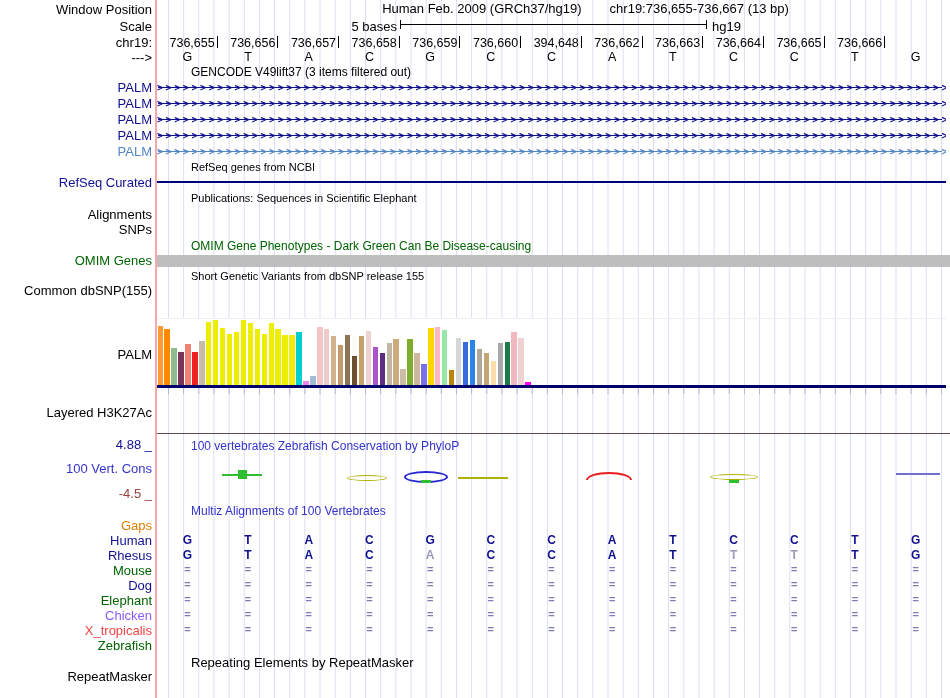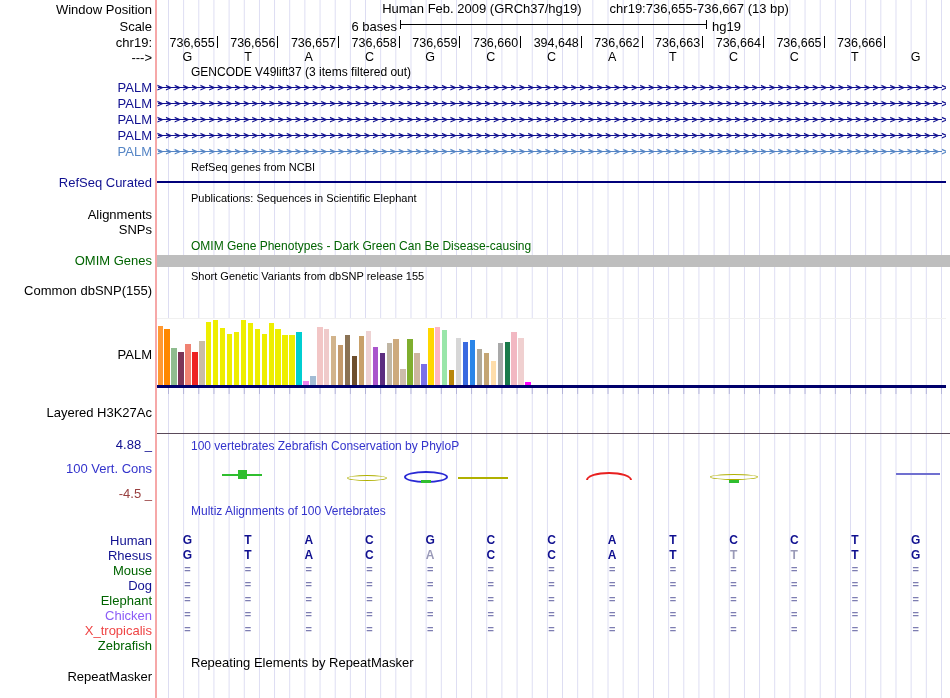--- a/index.html
+++ b/index.html
@@ -80,21 +80,21 @@
 <div id="browser">
   <div class="abs" id="gridlines"></div>
   <div class="abs" id="cursorline"></div>
 
   <div class="abs mlabel" style="top:2px;">Window Position</div>
   <div class="abs ctitle f13" id="main-title">
     <span>Human Feb. 2009 (GRCh37/hg19)</span>
     <span>chr19:736,655-736,667 (13 bp)</span>
   </div>
   <div class="abs mlabel" style="top:19px;">Scale</div>
-  <div class="abs" id="scale-area">6 bases</div>
+  <div class="abs" id="scale-area">5 bases</div>
   <div class="abs" id="scale-bracket"></div>
   <div class="abs" id="hg19">hg19</div>
   <div class="abs mlabel" style="top:35px;">chr19:</div>
   <div class="abs" id="positions">
       <div class="pos-cell" style="left: 0px;">
         <span>736,655</span>
         <i class="tick"></i>
       </div>
       <div class="pos-cell" style="left: 60.69px;">
         <span>736,656</span>
@@ -289,20 +289,24 @@
       <div class="g-sub" style="left: 421px; top: 480px; width: 10px; background: rgb(47, 190, 47);"></div>
       <div class="g-line" style="left: 458px; top: 477px; width: 50px; height: 2px; background: rgb(176, 176, 0);"></div>
       <div class="g-arc" style="left: 586px; top: 472px; width: 46px; border-color: rgb(232, 32, 32);"></div>
       <div class="g-lens" style="left: 710px; top: 474px; width: 48px; border-color: rgb(176, 176, 0);"></div>
       <div class="g-sub" style="left: 729px; top: 480px; width: 10px; background: rgb(47, 190, 47);"></div>
       <div class="g-line" style="left: 896px; top: 473px; width: 44px; height: 2px; background: rgb(112, 112, 208);"></div>
     </div>
 
   <div class="abs ctitle f12 blue" style="top:504px;">Multiz Alignments of 100 Vertebrates</div>
   <div class="abs" id="multiz-rows">
+      <div class="mz-row" style="top: 518px;">
+        <div class="mz-label" style="color: rgb(224, 128, 0);">Gaps</div>
+        <div class="mz-cells"></div>
+      </div>
       <div class="mz-row" style="top: 533px;">
         <div class="mz-label" style="color: rgb(16, 16, 144);">Human</div>
         <div class="mz-cells">
           <div class="mz-cell" style="left: 0px;">G</div>
           <div class="mz-cell" style="left: 60.69px;">T</div>
           <div class="mz-cell" style="left: 121.38px;">A</div>
           <div class="mz-cell" style="left: 182.07px;">C</div>
           <div class="mz-cell" style="left: 242.76px;">G</div>
           <div class="mz-cell" style="left: 303.45px;">C</div>
           <div class="mz-cell" style="left: 364.14px;">C</div>

